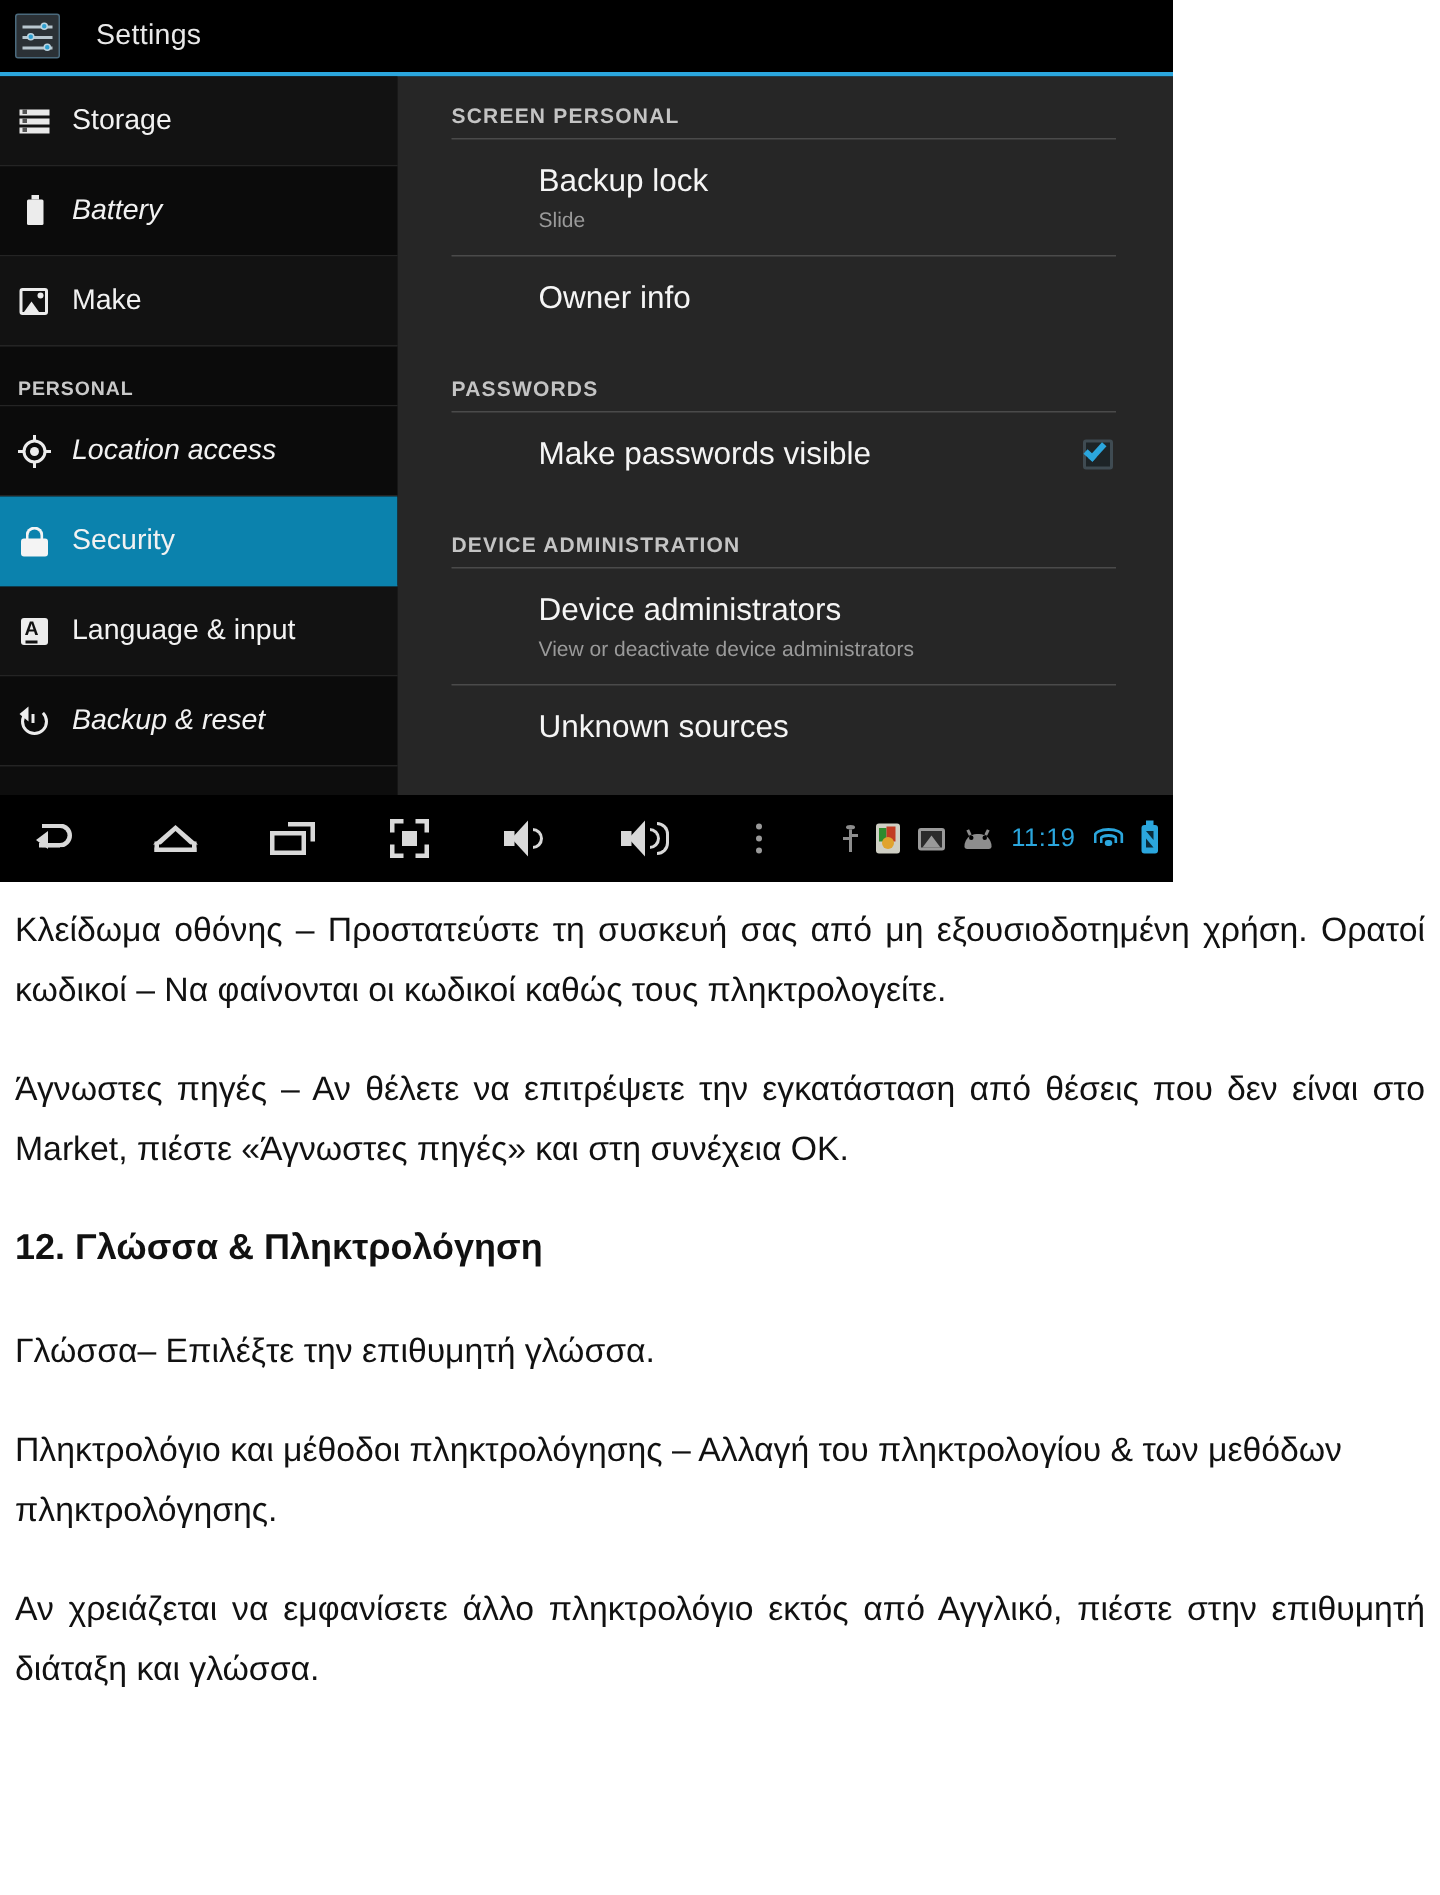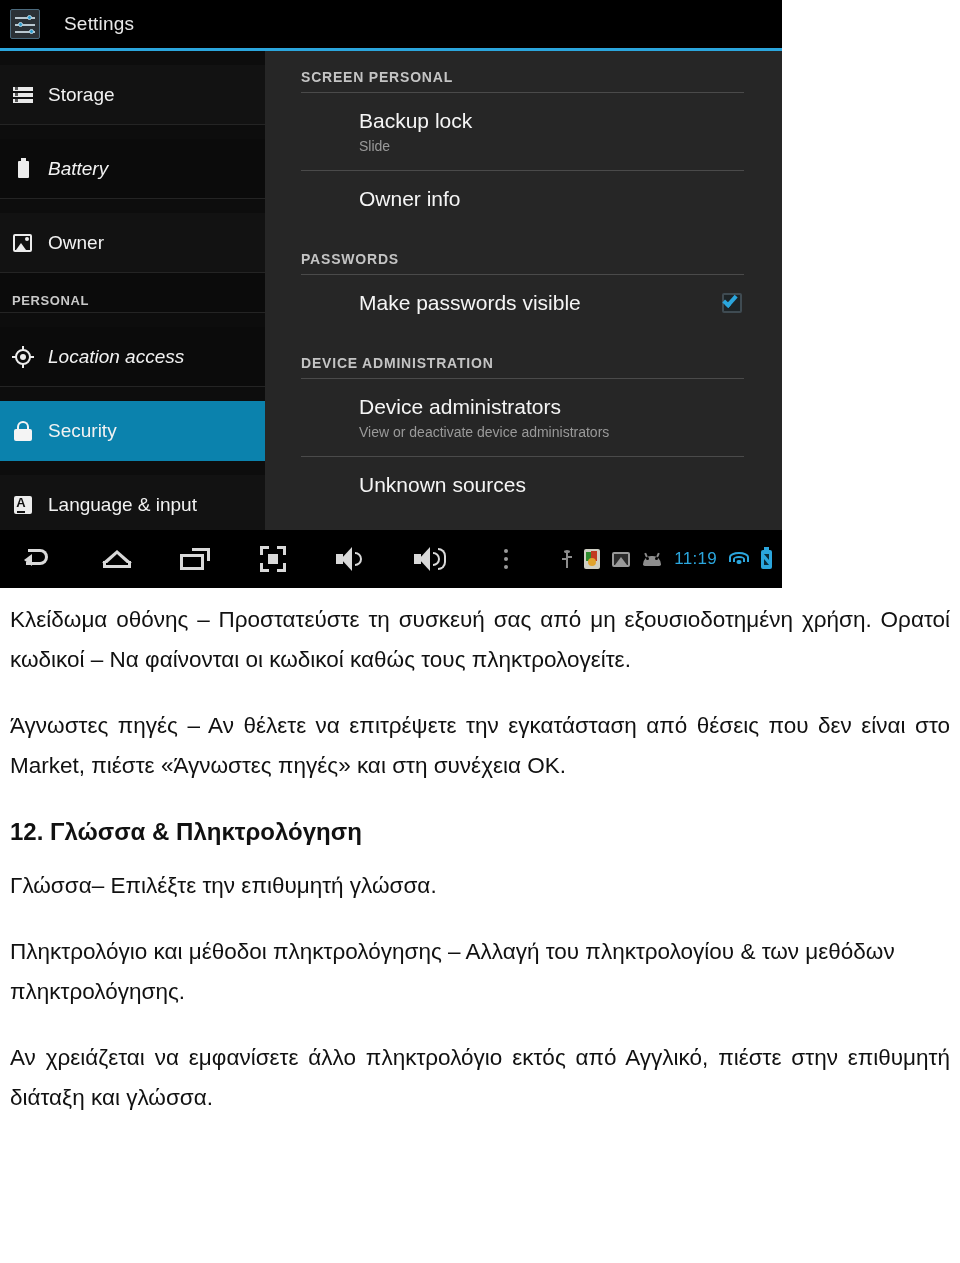--- a/index.html
+++ b/index.html
@@ -70,21 +70,20 @@
     width: 265px; height: 479px;
     background: #0d0d0d;
   }
   .side-row {
     position: relative;
     height: 60px;
     display: flex; align-items: center;
     padding-left: 12px;
     border-bottom: 1px solid #242424;
     background: #121212;
-    margin-top: 14px;
   }
   .side-row.alt { background: #0b0b0b; font-style: italic; }
   .side-row.selected { background: #0b82ad; border-bottom-color: #0b82ad; }
   .side-row .s-label {
     color: #f2f2f2; font-size: 19px; margin-left: 14px;
     font-family: "Liberation Sans", sans-serif;
   }
   .side-head {
     height: 40px; display: flex; align-items: flex-end;
     padding-left: 12px; padding-bottom: 4px;
@@ -243,21 +242,21 @@
     text-align: justify;
     margin: 0 0 14px 0;
   }
   .doc p.last-of-block { text-align: left; }
   .doc h2 {
     font-family: "Liberation Sans", sans-serif;
     font-size: 24px;
     font-weight: bold;
     line-height: 40px;
     color: #111111;
-    margin: 26px 0 14px 0;
+    margin: 26px 0 29px 0;
   }
   .gap-sm { height: 12px; }
 </style>
 </head>
 <body>
 
 <div class="android-shot">
 
   <div class="action-bar">
     <div class="app-icon">
@@ -295,21 +294,21 @@
         </span>
         <span class="s-label">Battery</span>
       </div>
 
       <div class="side-row">
         <span class="sicon ic-apps">
           <span class="fr"></span>
             <span class="mt"></span>
             <span class="dot"></span>
         </span>
-        <span class="s-label">Owner</span>
+        <span class="s-label">Make</span>
       </div>
 
       <div class="side-head">
         <span>PERSONAL</span>
       </div>
 
       <div class="side-row alt">
         <span class="sicon ic-location">
           <span class="ring"></span>
             <span class="cen"></span>

